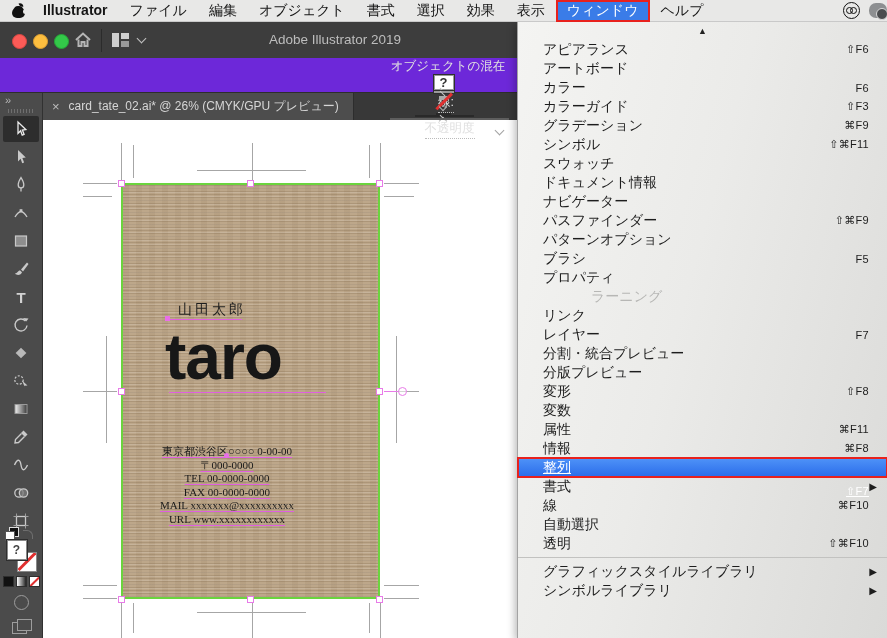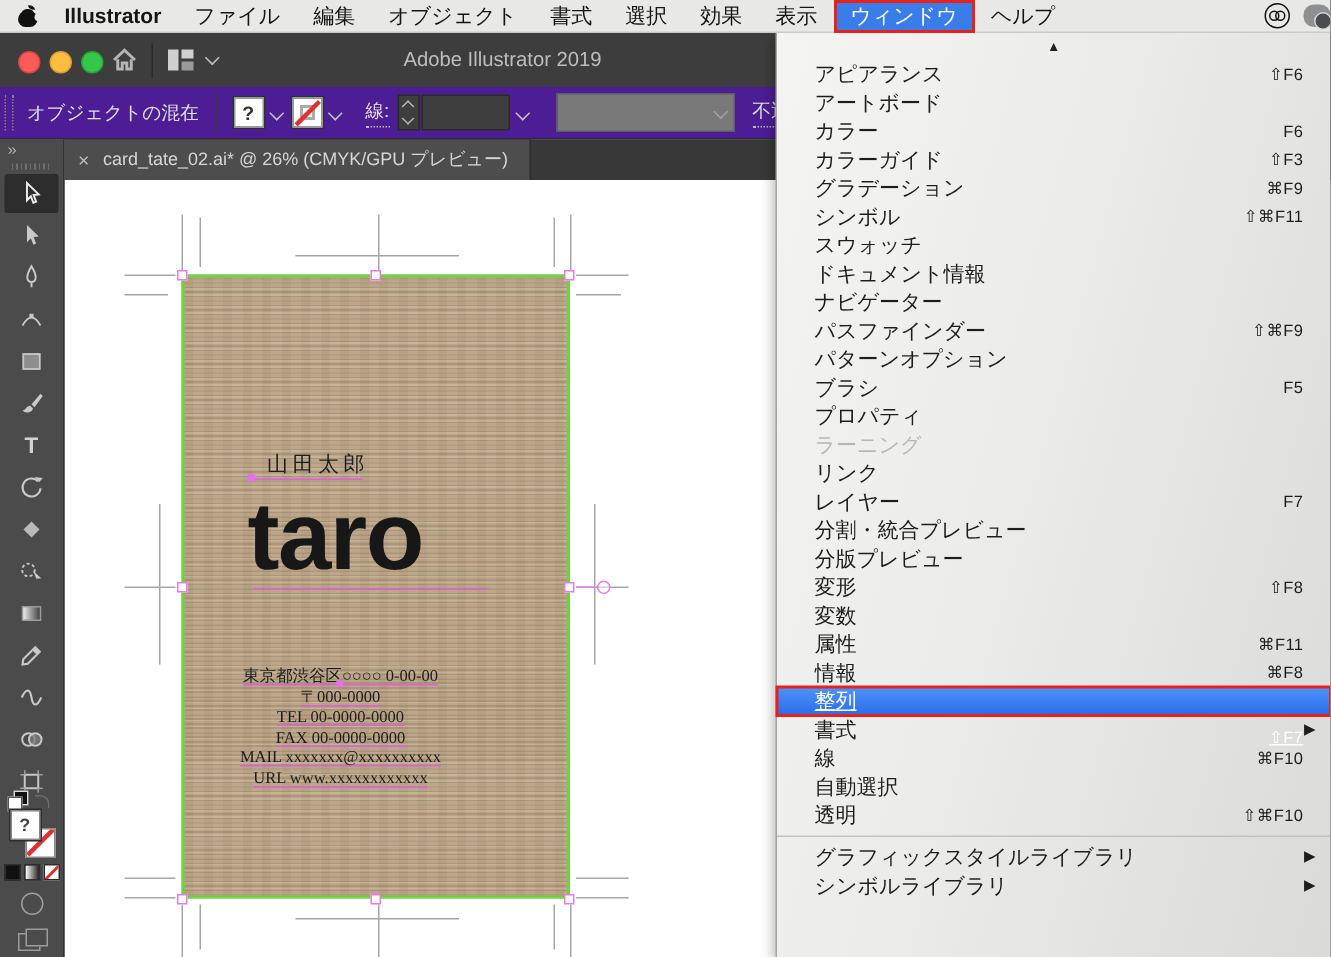--- a/index.html
+++ b/index.html
@@ -34,22 +34,22 @@
   .tb-sep{position:absolute;left:101px;top:7px;width:1px;height:23px;background:#2b2b2b;}
   .ws-icon{position:absolute;left:112px;top:11px;width:17px;height:14px;}
   .ws-icon .w1{position:absolute;left:0;top:0;width:7px;height:14px;background:#cfcfcf;}
   .ws-icon .w2{position:absolute;left:9px;top:0;width:8px;height:6px;background:#cfcfcf;}
   .ws-icon .w3{position:absolute;left:9px;top:8px;width:8px;height:6px;background:#9a9a9a;}
   .chev{display:inline-block;width:6px;height:6px;border-right:1.6px solid #c3c3c3;border-bottom:1.6px solid #c3c3c3;transform:rotate(45deg);}
   .ws-chev{position:absolute;left:138px;top:13px;}
   .win-title{position:absolute;left:335px;top:10px;transform:translateX(-50%);color:#bdbdbd;font-size:13.5px;white-space:nowrap;}
 
   
-  .controlbar{position:absolute;top:58px;left:0;width:887px;height:35px;background:#4c1d95;border-bottom:1px solid #2d2d2d;
-    display:flex;align-items:center;color:#e0e0e0;font-size:12.5px;box-sizing:border-box;z-index:5;}
+  .controlbar{position:absolute;top:58px;left:0;width:887px;height:35px;background:#6d28d9;border-bottom:1px solid #2d2d2d;
+    display:flex;align-items:center;color:#e0e0e0;font-size:12.5px;box-sizing:border-box;z-index:5;flex-direction:column;}
   .cb-grip{width:4px;height:24px;margin-left:3px;border-left:1px dotted #818181;border-right:1px dotted #818181;}
   .ctx-label{margin-left:9px;white-space:nowrap;}
   .cb-sep{width:1px;height:28px;background:#3a3a3a;margin:0 11px;}
   .swatch{width:20px;height:20px;background:#fff;border:1px solid #999;box-shadow:0 0 0 1px #2f2f2f;
     display:flex;align-items:center;justify-content:center;box-sizing:border-box;}
   .swatch .q{color:#333;font-weight:bold;font-size:13px;line-height:1;}
   .swatch.stroke-none{position:relative;}
   .swatch.stroke-none::before{content:"";position:absolute;inset:4px;border:2px solid #aaa;}
   .swatch.stroke-none::after{content:"";position:absolute;left:-2px;right:-2px;top:8px;height:2.5px;background:#e03030;transform:rotate(-45deg);}
   .cb-chev{margin:0 7px 0 5px;}
@@ -124,21 +124,21 @@
   
   .menu{position:absolute;left:517px;top:22px;width:370px;height:616px;z-index:30;
     background:linear-gradient(105deg,#f4f4f2 0%,#ebebe9 45%,#dadad8 100%);
     border-left:1px solid #a3a3a3;box-shadow:-2px 3px 8px rgba(0,0,0,.28);box-sizing:border-box;
     font-size:14px;color:#1d1d1d;}
   .menu-scroll{height:18px;display:flex;align-items:center;justify-content:center;font-size:9px;color:#222;}
   .menu-item{height:19px;display:flex;align-items:center;padding:0 10px 0 25px;box-sizing:border-box;white-space:nowrap;}
   .mi-label{flex:1;overflow:hidden;}
   .mi-shortcut{font-size:11px;color:#1d1d1d;letter-spacing:.3px;}
   .mi-sub{font-size:10px;margin-left:8px;color:#1d1d1d;}
-  .menu-item.disabled .mi-label{color:#b7b7b5;}
+  .menu-item.disabled .mi-label{color:#b7b7b5;margin-left:48px;}
   .menu-item.highlighted{background:linear-gradient(180deg,#4f93f8,#2a6cea);color:#fff;text-decoration:underline;}
   .menu-item.highlighted .mi-shortcut{color:#fff;margin-top:47px;}
   .menu-item.boxed{outline:2px solid #e8211d;outline-offset:-1px;}
   .menu-sep{height:9px;position:relative;}
   .menu-sep::after{content:"";position:absolute;left:0;right:0;top:4px;height:1px;background:#c2c2c0;}
 </style>
 </head>
 <body>
 
 <div class="screen">

